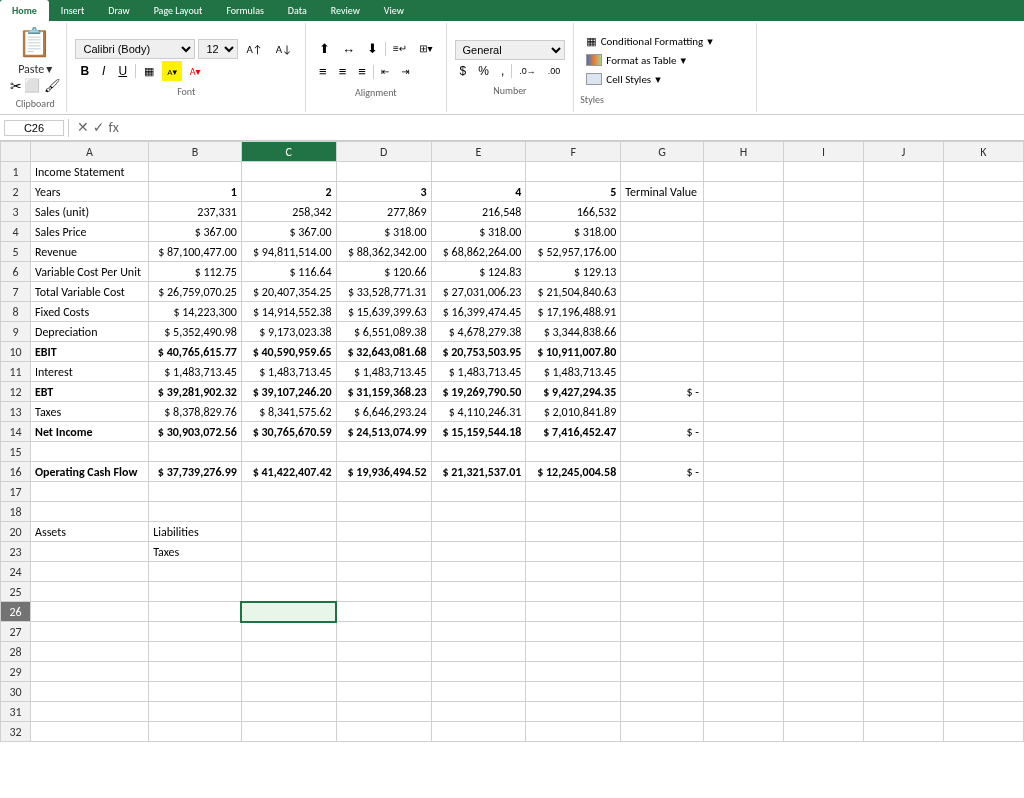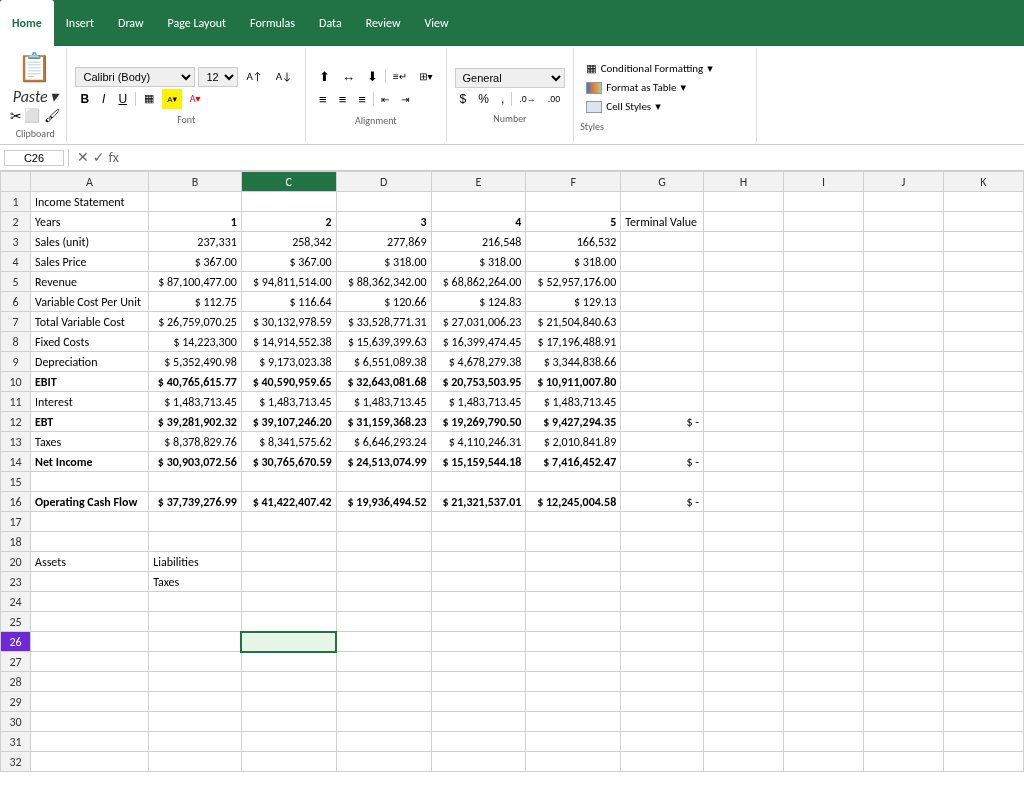--- a/index.html
+++ b/index.html
@@ -1,32 +1,32 @@
 <!DOCTYPE html>
 <html><head>
   <meta charset="utf-8">
   <style>
     * { box-sizing: border-box; margin: 0; padding: 0; }
     body { font-family: 'Calibri', Arial, sans-serif; font-size: 12px; background: #fff; overflow: hidden; }
 
     
     .ribbon { background: #217346; display: flex; flex-direction: column; }
     .tabs-bar { display: flex; background: #217346; }
-    .tab { padding: 16px 12px; color: #fff; font-size: 12px; cursor: pointer; }
+    .tab { padding: 4px 12px; color: #fff; font-size: 10px; cursor: pointer; }
     .tab.active { background: #fff; color: #217346; font-weight: bold; border-radius: 3px 3px 0 0; }
 
     .ribbon-body { background: #fff; border-bottom: 1px solid #ccc; display: flex; align-items: stretch; padding: 2px 4px; min-height: 68px; }
 
     .ribbon-group { display: flex; flex-direction: column; align-items: center; justify-content: center; padding: 2px 6px; border-right: 1px solid #ddd; min-width: 50px; }
     .ribbon-group-label { font-size: 10px; color: #666; margin-top: 2px; }
 
     .paste-area { display: flex; flex-direction: column; align-items: center; }
     .paste-icon { font-size: 28px; color: #217346; cursor: pointer; }
     .paste-sub { display: flex; gap: 2px; margin-top: 2px; }
-    .paste-sub span { font-size: 16px; cursor: pointer; color: #333; font-style: italic; }
+    .paste-sub span { font-size: 12px; cursor: pointer; color: #333; }
 
     .font-section { display: flex; flex-direction: column; gap: 2px; padding: 2px; }
     .font-row1 { display: flex; align-items: center; gap: 3px; }
     .font-row2 { display: flex; align-items: center; gap: 3px; }
     .font-select { border: 1px solid #ccc; padding: 1px 3px; font-size: 11px; min-width: 120px; height: 20px; }
     .font-size-select { border: 1px solid #ccc; padding: 1px 3px; font-size: 11px; width: 40px; height: 20px; }
     .font-btn { border: 1px solid transparent; padding: 1px 4px; cursor: pointer; font-size: 12px; background: transparent; }
     .font-btn.bold { font-weight: bold; }
     .font-btn.italic { font-style: italic; }
     .font-btn.underline { text-decoration: underline; }
@@ -54,21 +54,21 @@
 
     
     .spreadsheet-container { overflow: auto; height: calc(100vh - 120px); }
     table.sheet { border-collapse: collapse; table-layout: fixed; }
     table.sheet th, table.sheet td { border: 1px solid #d0d0d0; font-size: 12px; white-space: nowrap; overflow: hidden; }
     
     
     th.col-header { background: #f2f2f2; text-align: center; font-weight: normal; color: #333; height: 20px; min-width: 30px; padding: 0 4px; font-size: 11px; position: sticky; top: 0; z-index: 10; }
     th.col-header.active { background: #217346; color: #fff; }
     td.row-header { background: #f2f2f2; text-align: center; color: #333; font-weight: normal; width: 30px; min-width: 30px; padding: 0 2px; font-size: 11px; position: sticky; left: 0; z-index: 5; }
-    td.row-header.active { background: #6d28d9; color: #fff; margin-left: 18px; }
+    td.row-header.active { background: #737373; color: #fff; margin-left: 18px; }
 
     
     td.cell { padding: 1px 4px; height: 20px; min-width: 80px; background: #fff; vertical-align: middle; }
     td.cell.selected { border: 2px solid #217346; background: #e8f5e9; }
     td.cell.bold { font-weight: bold; }
     td.cell.right { text-align: right; }
   </style>
 </head>
 <body>
 
@@ -314,21 +314,21 @@
           <td class="cell"></td>
           <td class="cell"></td>
           <td class="cell"></td>
           <td class="cell"></td>
           <td class="cell"></td>
         </tr>
         <tr>
           <td class="row-header">7</td>
           <td class="cell">Total Variable Cost</td>
           <td class="cell right">$ 26,759,070.25</td>
-          <td class="cell right">$ 30,132,978.59</td>
+          <td class="cell right">$ 20,407,354.25</td>
           <td class="cell right">$ 33,528,771.31</td>
           <td class="cell right">$ 27,031,006.23</td>
           <td class="cell right">$ 21,504,840.63</td>
           <td class="cell"></td>
           <td class="cell"></td>
           <td class="cell"></td>
           <td class="cell"></td>
           <td class="cell"></td>
         </tr>
         <tr>

